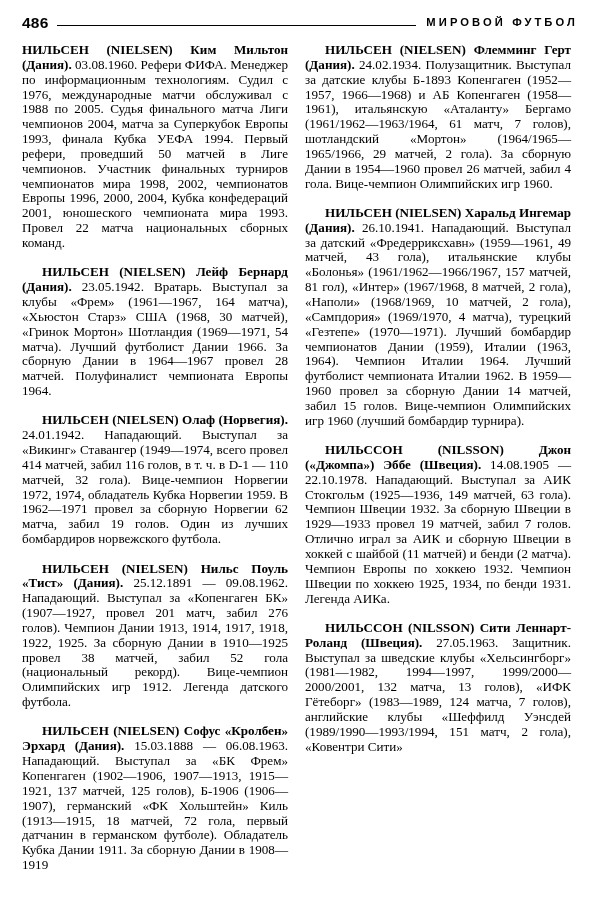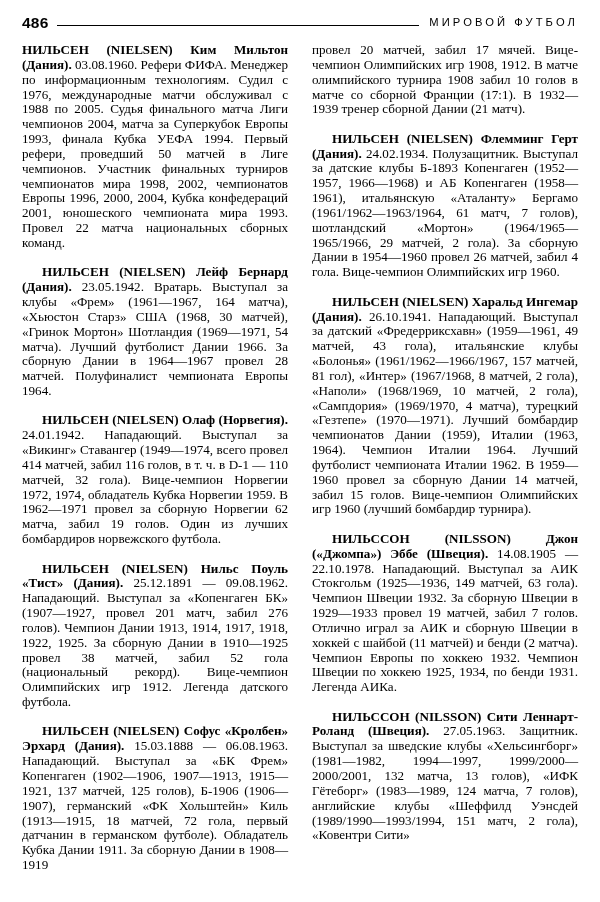--- a/index.html
+++ b/index.html
@@ -44,38 +44,38 @@
   }
   .head-rule {
     flex: 1 1 auto;
     height: 1px;
     background: #000000;
     position: relative;
     top: 2px;
   }
   .head-title {
     font-family: "Liberation Sans", "DejaVu Sans", sans-serif;
-    font-weight: normal;
+    font-weight: bold;
     font-size: 11.2px;
     letter-spacing: 3.1px;
     line-height: 1;
     white-space: nowrap;
     padding-left: 10px;
     padding-right: 0;
   }
 
   
   .columns {
     position: absolute;
     top: 43px;
     left: 22px;
     width: 556px;
     height: 850px;
     display: flex;
-    gap: 24px;
+    gap: 17px;
   }
   .col {
     width: 266px;
     flex: 0 0 266px;
   }
 
   .entry {
     font-size: 13.1px;
     line-height: 14.85px;
     text-align: justify;
@@ -109,21 +109,20 @@
 
     <div class="col">
       <p class="entry cont"><span class="hw">НИЛЬСЕН (NIELSEN) Ким Мильтон (Дания).</span><span> 03.08.1960. Рефери ФИФА. Менеджер по информационным технологиям. Судил с 1976, международные матчи обслуживал с 1988 по 2005. Судья финального матча Лиги чемпионов 2004, матча за Суперкубок Европы 1993, финала Кубка УЕФА 1994. Первый рефери, проведший 50 матчей в Лиге чемпионов. Участник финальных турниров чемпионатов мира 1998, 2002, чемпионатов Европы 1996, 2000, 2004, Кубка конфедераций 2001, юношеского чемпионата мира 1993. Провел 22 матча национальных сборных команд.</span></p>
       <p class="entry"><span class="hw">НИЛЬСЕН (NIELSEN) Лейф Бернард (Дания).</span><span> 23.05.1942. Вратарь. Выступал за клубы «Фрем» (1961—1967, 164 матча), «Хьюстон Старз» США (1968, 30 матчей), «Гринок Мортон» Шотландия (1969—1971, 54 матча). Лучший футболист Дании 1966. За сборную Дании в 1964—1967 провел 28 матчей. Полуфиналист чемпионата Европы 1964.</span></p>
       <p class="entry"><span class="hw">НИЛЬСЕН (NIELSEN) Олаф (Норвегия).</span><span> 24.01.1942. Нападающий. Выступал за «Викинг» Ставангер (1949—1974, всего провел 414 матчей, забил 116 голов, в т. ч. в D-1 — 110 матчей, 32 гола). Вице-чемпион Норвегии 1972, 1974, обладатель Кубка Норвегии 1959. В 1962—1971 провел за сборную Норвегии 62 матча, забил 19 голов. Один из лучших бомбардиров норвежского футбола.</span></p>
       <p class="entry"><span class="hw">НИЛЬСЕН (NIELSEN) Нильс Поуль «Тист» (Дания).</span><span> 25.12.1891 — 09.08.1962. Нападающий. Выступал за «Копенгаген БК» (1907—1927, провел 201 матч, забил 276 голов). Чемпион Дании 1913, 1914, 1917, 1918, 1922, 1925. За сборную Дании в 1910—1925 провел 38 матчей, забил 52 гола (национальный рекорд). Вице-чемпион Олимпийских игр 1912. Легенда датского футбола.</span></p>
       <p class="entry"><span class="hw">НИЛЬСЕН (NIELSEN) Софус «Кролбен» Эрхард (Дания).</span><span> 15.03.1888 — 06.08.1963. Нападающий. Выступал за «БК Фрем» Копенгаген (1902—1906, 1907—1913, 1915—1921, 137 матчей, 125 голов), Б-1906 (1906—1907), германский «ФК Хольштейн» Киль (1913—1915, 18 матчей, 72 гола, первый датчанин в германском футболе). Обладатель Кубка Дании 1911. За сборную Дании в 1908—1919</span></p>
     </div>
 
     <div class="col">
-      <p class="entry cont"><span>провел 20 матчей, забил 17 мячей. Вице-чемпион Олимпийских игр 1908, 1912. В матче олимпийского турнира 1908 забил 10 голов в матче со сборной Франции (17:1). В 1932—1939 тренер сборной Дании (21 матч).</span></p>
       <p class="entry"><span class="hw">НИЛЬСЕН (NIELSEN) Флемминг Герт (Дания).</span><span> 24.02.1934. Полузащитник. Выступал за датские клубы Б-1893 Копенгаген (1952—1957, 1966—1968) и АБ Копенгаген (1958—1961), итальянскую «Аталанту» Бергамо (1961/1962—1963/1964, 61 матч, 7 голов), шотландский «Мортон» (1964/1965—1965/1966, 29 матчей, 2 гола). За сборную Дании в 1954—1960 провел 26 матчей, забил 4 гола. Вице-чемпион Олимпийских игр 1960.</span></p>
       <p class="entry"><span class="hw">НИЛЬСЕН (NIELSEN) Харальд Ингемар (Дания).</span><span> 26.10.1941. Нападающий. Выступал за датский «Фредерриксхавн» (1959—1961, 49 матчей, 43 гола), итальянские клубы «Болонья» (1961/1962—1966/1967, 157 матчей, 81 гол), «Интер» (1967/1968, 8 матчей, 2 гола), «Наполи» (1968/1969, 10 матчей, 2 гола), «Сампдория» (1969/1970, 4 матча), турецкий «Гезтепе» (1970—1971). Лучший бомбардир чемпионатов Дании (1959), Италии (1963, 1964). Чемпион Италии 1964. Лучший футболист чемпионата Италии 1962. В 1959—1960 провел за сборную Дании 14 матчей, забил 15 голов. Вице-чемпион Олимпийских игр 1960 (лучший бомбардир турнира).</span></p>
       <p class="entry"><span class="hw">НИЛЬССОН (NILSSON) Джон («Джомпа») Эббе (Швеция).</span><span> 14.08.1905 — 22.10.1978. Нападающий. Выступал за АИК Стокгольм (1925—1936, 149 матчей, 63 гола). Чемпион Швеции 1932. За сборную Швеции в 1929—1933 провел 19 матчей, забил 7 голов. Отлично играл за АИК и сборную Швеции в хоккей с шайбой (11 матчей) и бенди (2 матча). Чемпион Европы по хоккею 1932. Чемпион Швеции по хоккею 1925, 1934, по бенди 1931. Легенда АИКа.</span></p>
       <p class="entry"><span class="hw">НИЛЬССОН (NILSSON) Сити Леннарт-Роланд (Швеция).</span><span> 27.05.1963. Защитник. Выступал за шведские клубы «Хельсингборг» (1981—1982, 1994—1997, 1999/2000—2000/2001, 132 матча, 13 голов), «ИФК Гётеборг» (1983—1989, 124 матча, 7 голов), английские клубы «Шеффилд Уэнсдей (1989/1990—1993/1994, 151 матч, 2 гола), «Ковентри Сити»</span></p>
     </div>
 
   </div>
 </div>
 
 </body></html>

